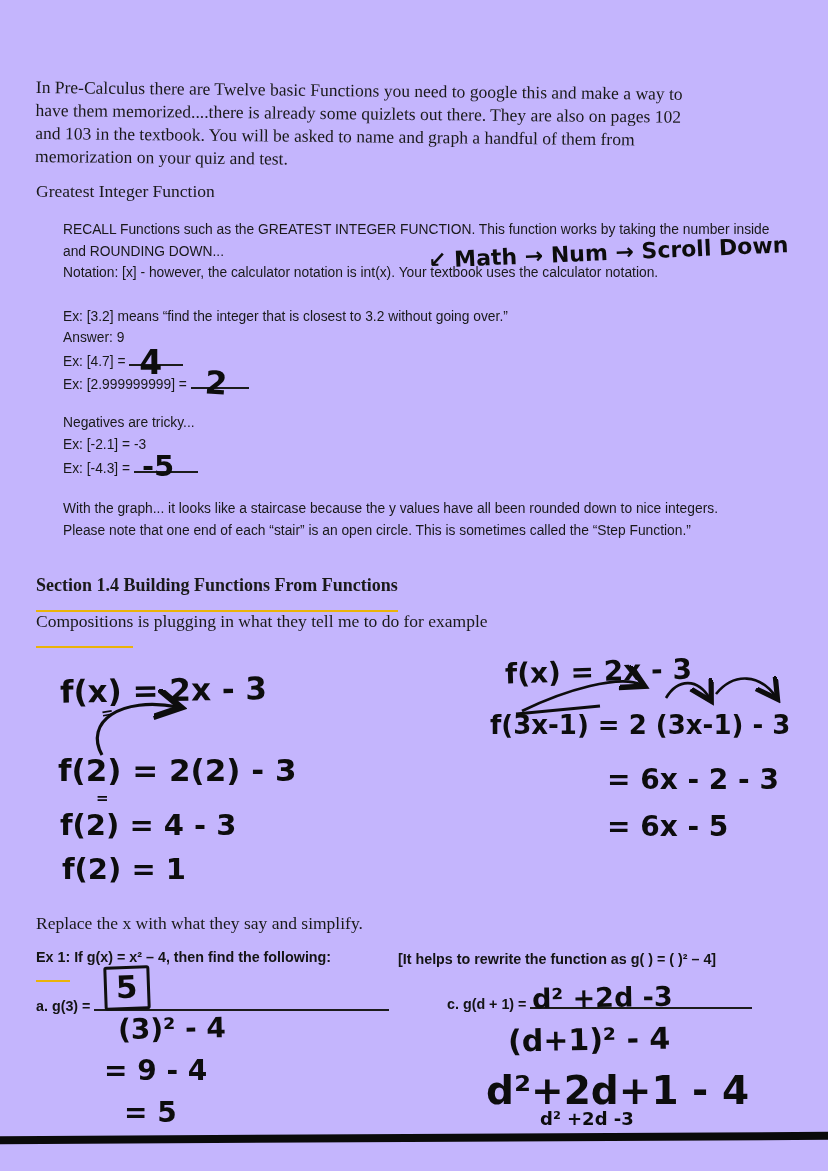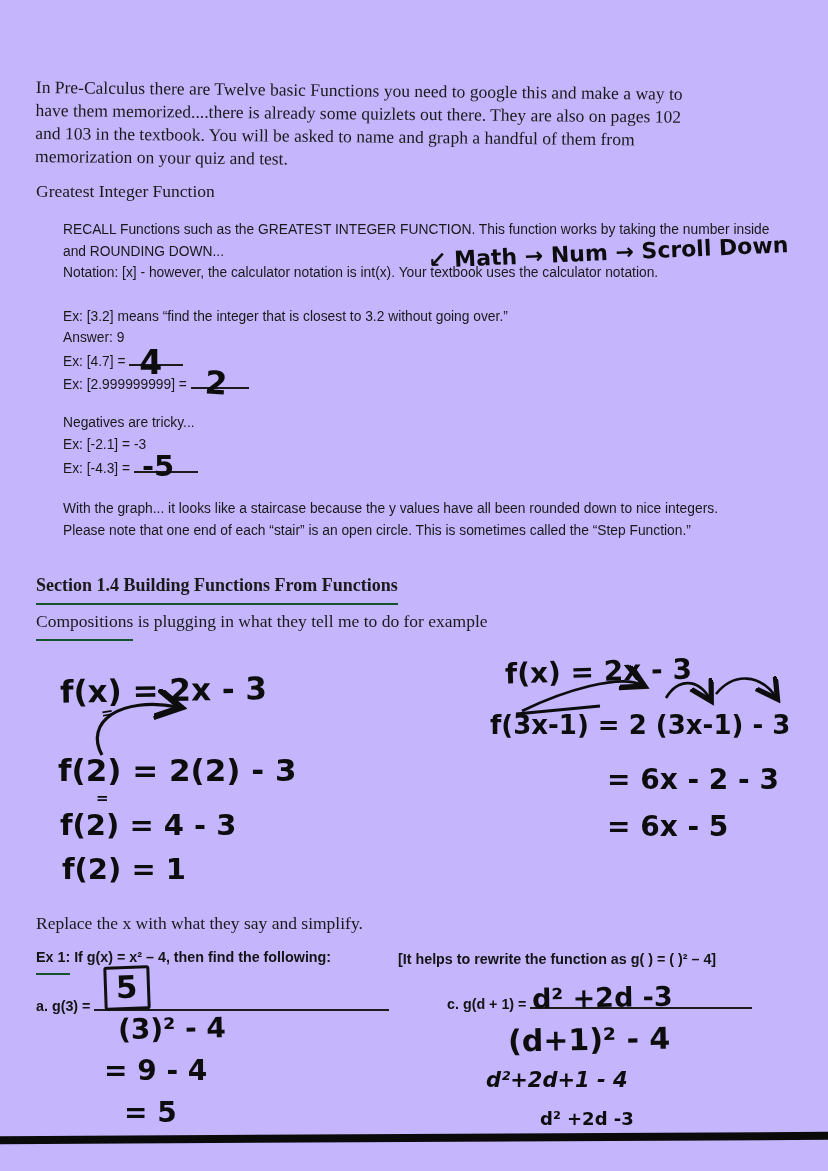--- a/index.html
+++ b/index.html
@@ -7,21 +7,21 @@
         color:#1a1a1a;font-family:"Liberation Serif",serif;}
   .abs{position:absolute;}
   .serif{font-family:"Liberation Serif",serif;font-size:17.5px;line-height:23px;}
   .sans{font-family:"Liberation Sans",sans-serif;font-size:13.8px;line-height:21.5px;color:#191919;}
   .sansb{font-family:"Liberation Sans",sans-serif;font-size:14.3px;font-weight:700;color:#141414;}
   .pre{white-space:pre-line;}
   .hand{font-family:"DejaVu Sans",sans-serif;font-weight:700;color:#0d0d0d;white-space:nowrap;}
   .blank{display:inline-block;position:relative;border-bottom:2px solid #1c1c1c;vertical-align:baseline;}
   .ans{position:absolute;white-space:nowrap;}
   .boxed{border:3px solid #101010;border-radius:3px;padding:0 9px 2px 9px;display:inline-block;}
-  .u2{border-bottom:2px solid #14532d;padding-bottom:8px;}
+  .u2{border-bottom:2px solid #eab308;padding-bottom:15px;}
   svg{overflow:visible;}
 </style>
 </head>
 <body>
 
 <div class="page">
 
   <div class="abs serif pre" style="left:36px;top:76px;width:780px;transform:rotate(0.6deg);transform-origin:left top;">In Pre-Calculus there are Twelve basic Functions you need to google this and make a way to
 have them memorized....there is already some quizlets out there. They are also on pages 102
 and 103 in the textbook. You will be asked to name and graph a handful of them from
@@ -115,18 +115,18 @@
   <div class="abs hand" style="left:104px;top:1054px;font-size:28px;">= 9 - 4</div>
   <div class="abs hand" style="left:124px;top:1096px;font-size:28px;">= 5</div>
 
   <div class="abs sansb" style="left:447px;top:994px;">
     <span>c. g(d + 1) =</span>
     <span class="blank" style="width:222px;height:13px;">
       <span class="ans hand" style="left:2px;bottom:-6px;font-size:27px;transform:rotate(-1deg);">d² +2d -3</span>
     </span>
   </div>
   <div class="abs hand" style="left:508px;top:1022px;font-size:30px;transform:rotate(-1deg);">(d+1)² - 4</div>
-  <div class="abs hand" style="left:486px;top:1068px;font-size:21px;font-style:italic;">d²+2d+1 - 4</div>
+  <div class="abs hand" style="left:486px;top:1068px;font-size:39px;">d²+2d+1 - 4</div>
   <div class="abs hand" style="left:540px;top:1108px;font-size:18px;">d² +2d -3</div>
 
   <div class="abs" style="left:-6px;top:1134px;width:842px;height:8px;background:#0a0a0a;transform:rotate(-0.3deg);"></div>
 
 </div>
 
 </body></html>

